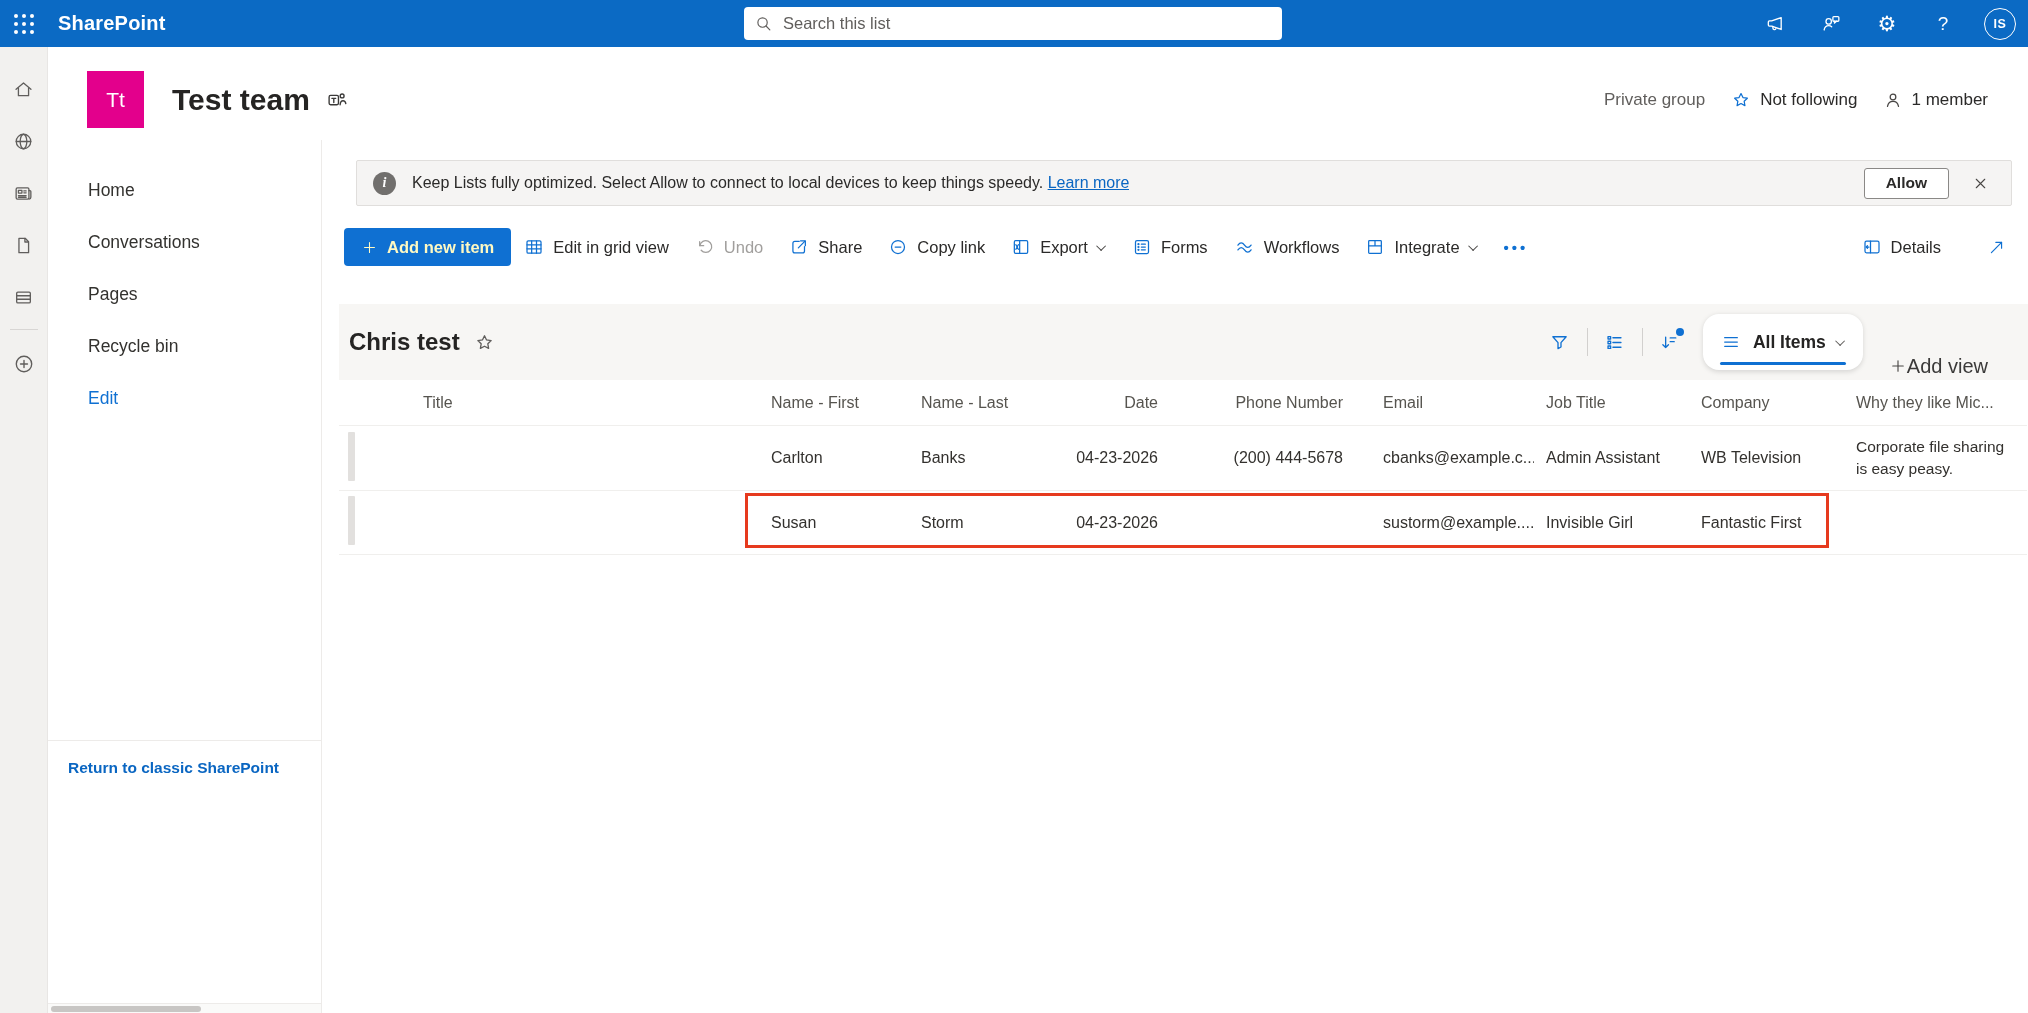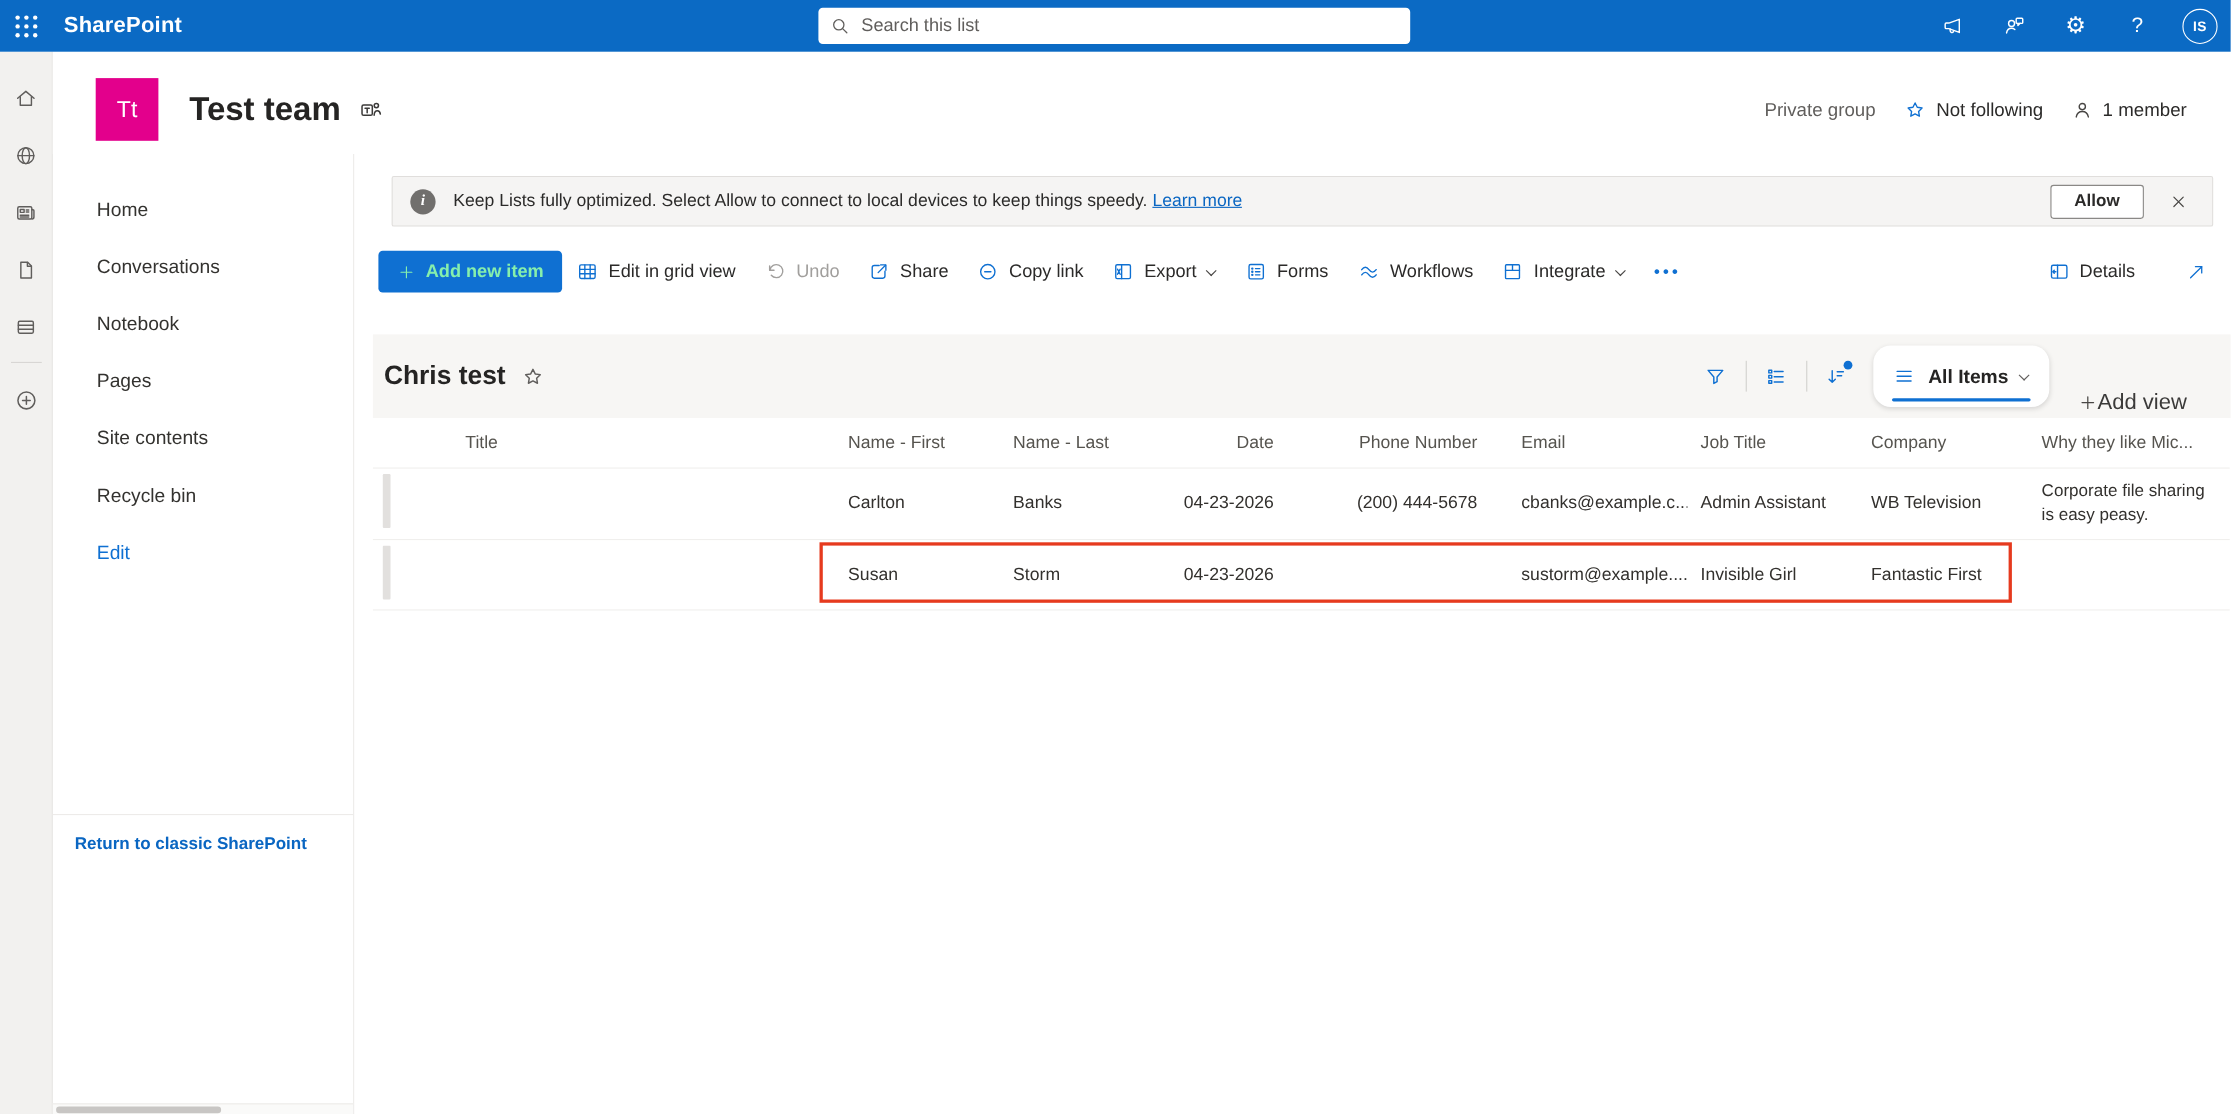--- a/index.html
+++ b/index.html
@@ -62,21 +62,21 @@
   .banner{margin:20px 16px 0 34px;height:46px;background:#f5f4f3;border:1px solid #e0dedc;border-radius:2px;display:flex;align-items:center;padding:0 10px 0 16px;font-size:16px;color:#2b2a29;}
   .info-ic{width:23px;height:23px;border-radius:50%;background:#716f6d;color:#fff;font-size:14px;font-weight:700;display:flex;align-items:center;justify-content:center;font-family:"Liberation Serif",serif;font-style:italic;flex:none;}
   .banner-text{margin-left:16px;white-space:nowrap;overflow:hidden;}
   .banner-text b{font-weight:400;margin-top:48px;}
   .banner-link{color:#0a66c2;text-decoration:underline;cursor:pointer;}
   .allow-btn{margin-left:auto;height:31px;padding:0 21px;background:#fff;border:1px solid #8a8886;border-radius:3px;font-family:inherit;font-size:15.5px;font-weight:700;color:#2b2a29;cursor:pointer;flex:none;}
   .banner-close{background:none;border:none;color:#484644;margin:0 6px 0 16px;cursor:pointer;width:30px;height:30px;display:flex;align-items:center;justify-content:center;flex:none;}
 
   
   .cmdbar{margin:18px 16px 0 22px;height:46px;display:flex;align-items:center;}
-  .add-new{height:38px;background:var(--accent);color:#86efac;border:none;border-radius:4px;font-family:inherit;font-size:16.5px;font-weight:700;display:flex;align-items:center;gap:9px;padding:0 17px;cursor:pointer;}
+  .add-new{height:38px;background:var(--accent);color:#fef9c3;border:none;border-radius:4px;font-family:inherit;font-size:16.5px;font-weight:700;display:flex;align-items:center;gap:9px;padding:0 17px;cursor:pointer;}
   .cmd{background:none;border:none;font-family:inherit;font-size:16.5px;color:#2b2a29;display:flex;align-items:center;gap:9px;padding:0 13px;height:40px;cursor:pointer;white-space:nowrap;}
   .cmd .ic{color:var(--accent);}
   .cmd.disabled{color:var(--disabled);}
   .cmd.disabled .ic{color:var(--disabled);}
   .cmd:first-of-type{margin-left:10px;}
   .chev{width:7px;height:7px;border-left:1.6px solid #484644;border-bottom:1.6px solid #484644;transform:rotate(-45deg) translateY(-2px);display:inline-block;margin-left:2px;}
   .more-dots{color:var(--accent);font-size:15px;letter-spacing:3px;font-weight:700;}
   .cmd-right{margin-left:auto;display:flex;align-items:center;}
   .expand-btn{background:none;border:none;color:var(--accent);margin-left:26px;cursor:pointer;width:32px;height:32px;display:flex;align-items:center;justify-content:center;}
 
@@ -338,23 +338,21 @@
             <span>1 member</span>
           </span>
         </div>
       </div>
 
       <div class="content-row">
 
         <nav class="sitenav">
           <button class="nav-item">Home</button>
           <button class="nav-item">Conversations</button>
-          <button class="nav-item">Notebook</button>
           <button class="nav-item">Pages</button>
-          <button class="nav-item">Site contents</button>
           <button class="nav-item">Recycle bin</button>
           <button class="nav-item accent">Edit</button>
           <div class="nav-foot">
             <a class="classic-link">Return to classic SharePoint</a>
           </div>
           <div class="nav-scroll">
               <i></i>
             </div>
         </nav>
 

